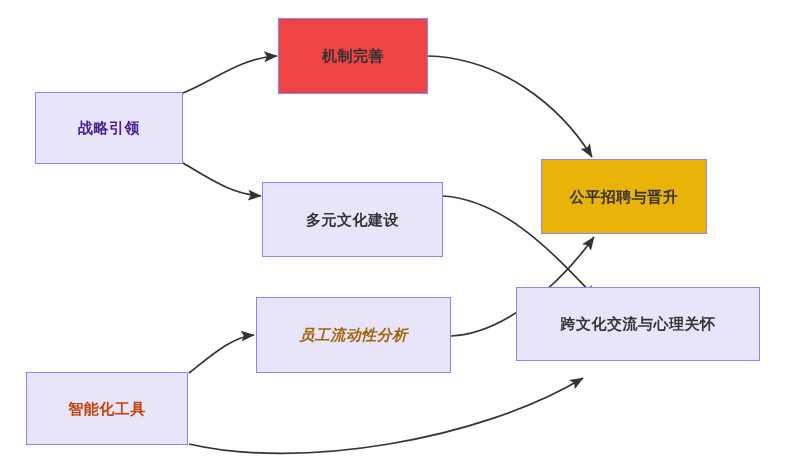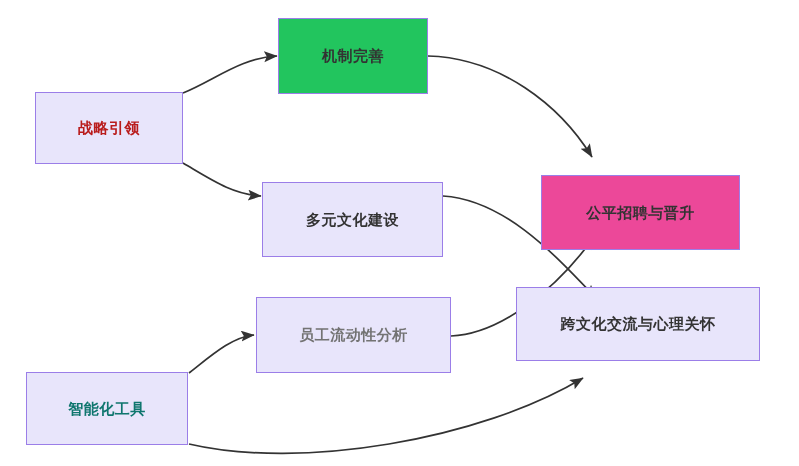--- a/index.html
+++ b/index.html
@@ -68,35 +68,35 @@
         <path class="edge-path" d="M 428,56 C 500,58 560,105 592,157" marker-end="url(#arrowhead)" stroke="#333333"></path>
         <path class="edge-path" d="M 443,196 C 505,200 555,255 596,298" marker-end="url(#arrowhead)" stroke="#333333"></path>
         <path class="edge-path" d="M 451,336 C 500,334 556,290 594,237" marker-end="url(#arrowhead)" stroke="#333333"></path>
         <path class="edge-path" d="M 189,373 C 212,355 232,337 254,335" marker-end="url(#arrowhead)" stroke="#333333"></path>
         <path class="edge-path" d="M 189,444 C 300,470 480,440 583,378" marker-end="url(#arrowhead)" stroke="#333333"></path>
       </g>
   </svg>
 
   <div id="nodes-group">
       <div class="node" style="left: 35px; top: 92px; width: 148px; height: 72px; background: rgb(232, 229, 251); border-color: rgb(155, 126, 232);">
-        <span class="node-label" style="color: #b91c1c;">战略引领</span>
+        <span class="node-label" style="color: #4c1d95;">战略引领</span>
       </div>
-      <div class="node" style="left: 278px; top: 18px; width: 150px; height: 76px; background: #22c55e; border-color: rgb(155, 126, 232);">
+      <div class="node" style="left: 278px; top: 18px; width: 150px; height: 76px; background: #ef4444; border-color: rgb(155, 126, 232);">
         <span class="node-label" style="color: rgb(51, 51, 51);">机制完善</span>
       </div>
       <div class="node" style="left: 262px; top: 158px; width: 181px; height: 75px; background: rgb(232, 229, 251); border-color: rgb(155, 126, 232); margin-top: 24px;">
         <span class="node-label" style="color: rgb(51, 51, 51);">多元文化建设</span>
       </div>
-      <div class="node" style="left: 541px; top: 175px; width: 199px; height: 75px; background: #ec4899; border-color: rgb(155, 126, 232);">
+      <div class="node" style="left: 541px; top: 159px; width: 166px; height: 75px; background: #eab308; border-color: rgb(155, 126, 232);">
         <span class="node-label" style="color: rgb(51, 51, 51);">公平招聘与晋升</span>
       </div>
       <div class="node" style="left: 256px; top: 297px; width: 195px; height: 76px; background: rgb(232, 229, 251); border-color: rgb(155, 126, 232);">
-        <span class="node-label" style="color: #737373;">员工流动性分析</span>
+        <span class="node-label" style="color: #a16207; font-style: italic;">员工流动性分析</span>
       </div>
       <div class="node" style="left: 516px; top: 287px; width: 244px; height: 74px; background: rgb(232, 229, 251); border-color: rgb(155, 126, 232);">
         <span class="node-label" style="color: rgb(51, 51, 51);">跨文化交流与心理关怀</span>
       </div>
       <div class="node" style="left: 26px; top: 372px; width: 162px; height: 73px; background: rgb(232, 229, 251); border-color: rgb(155, 126, 232);">
-        <span class="node-label" style="color: #0f766e;">智能化工具</span>
+        <span class="node-label" style="color: #c2410c;">智能化工具</span>
       </div>
     </div>
 
 </div>
 
 </body></html>

